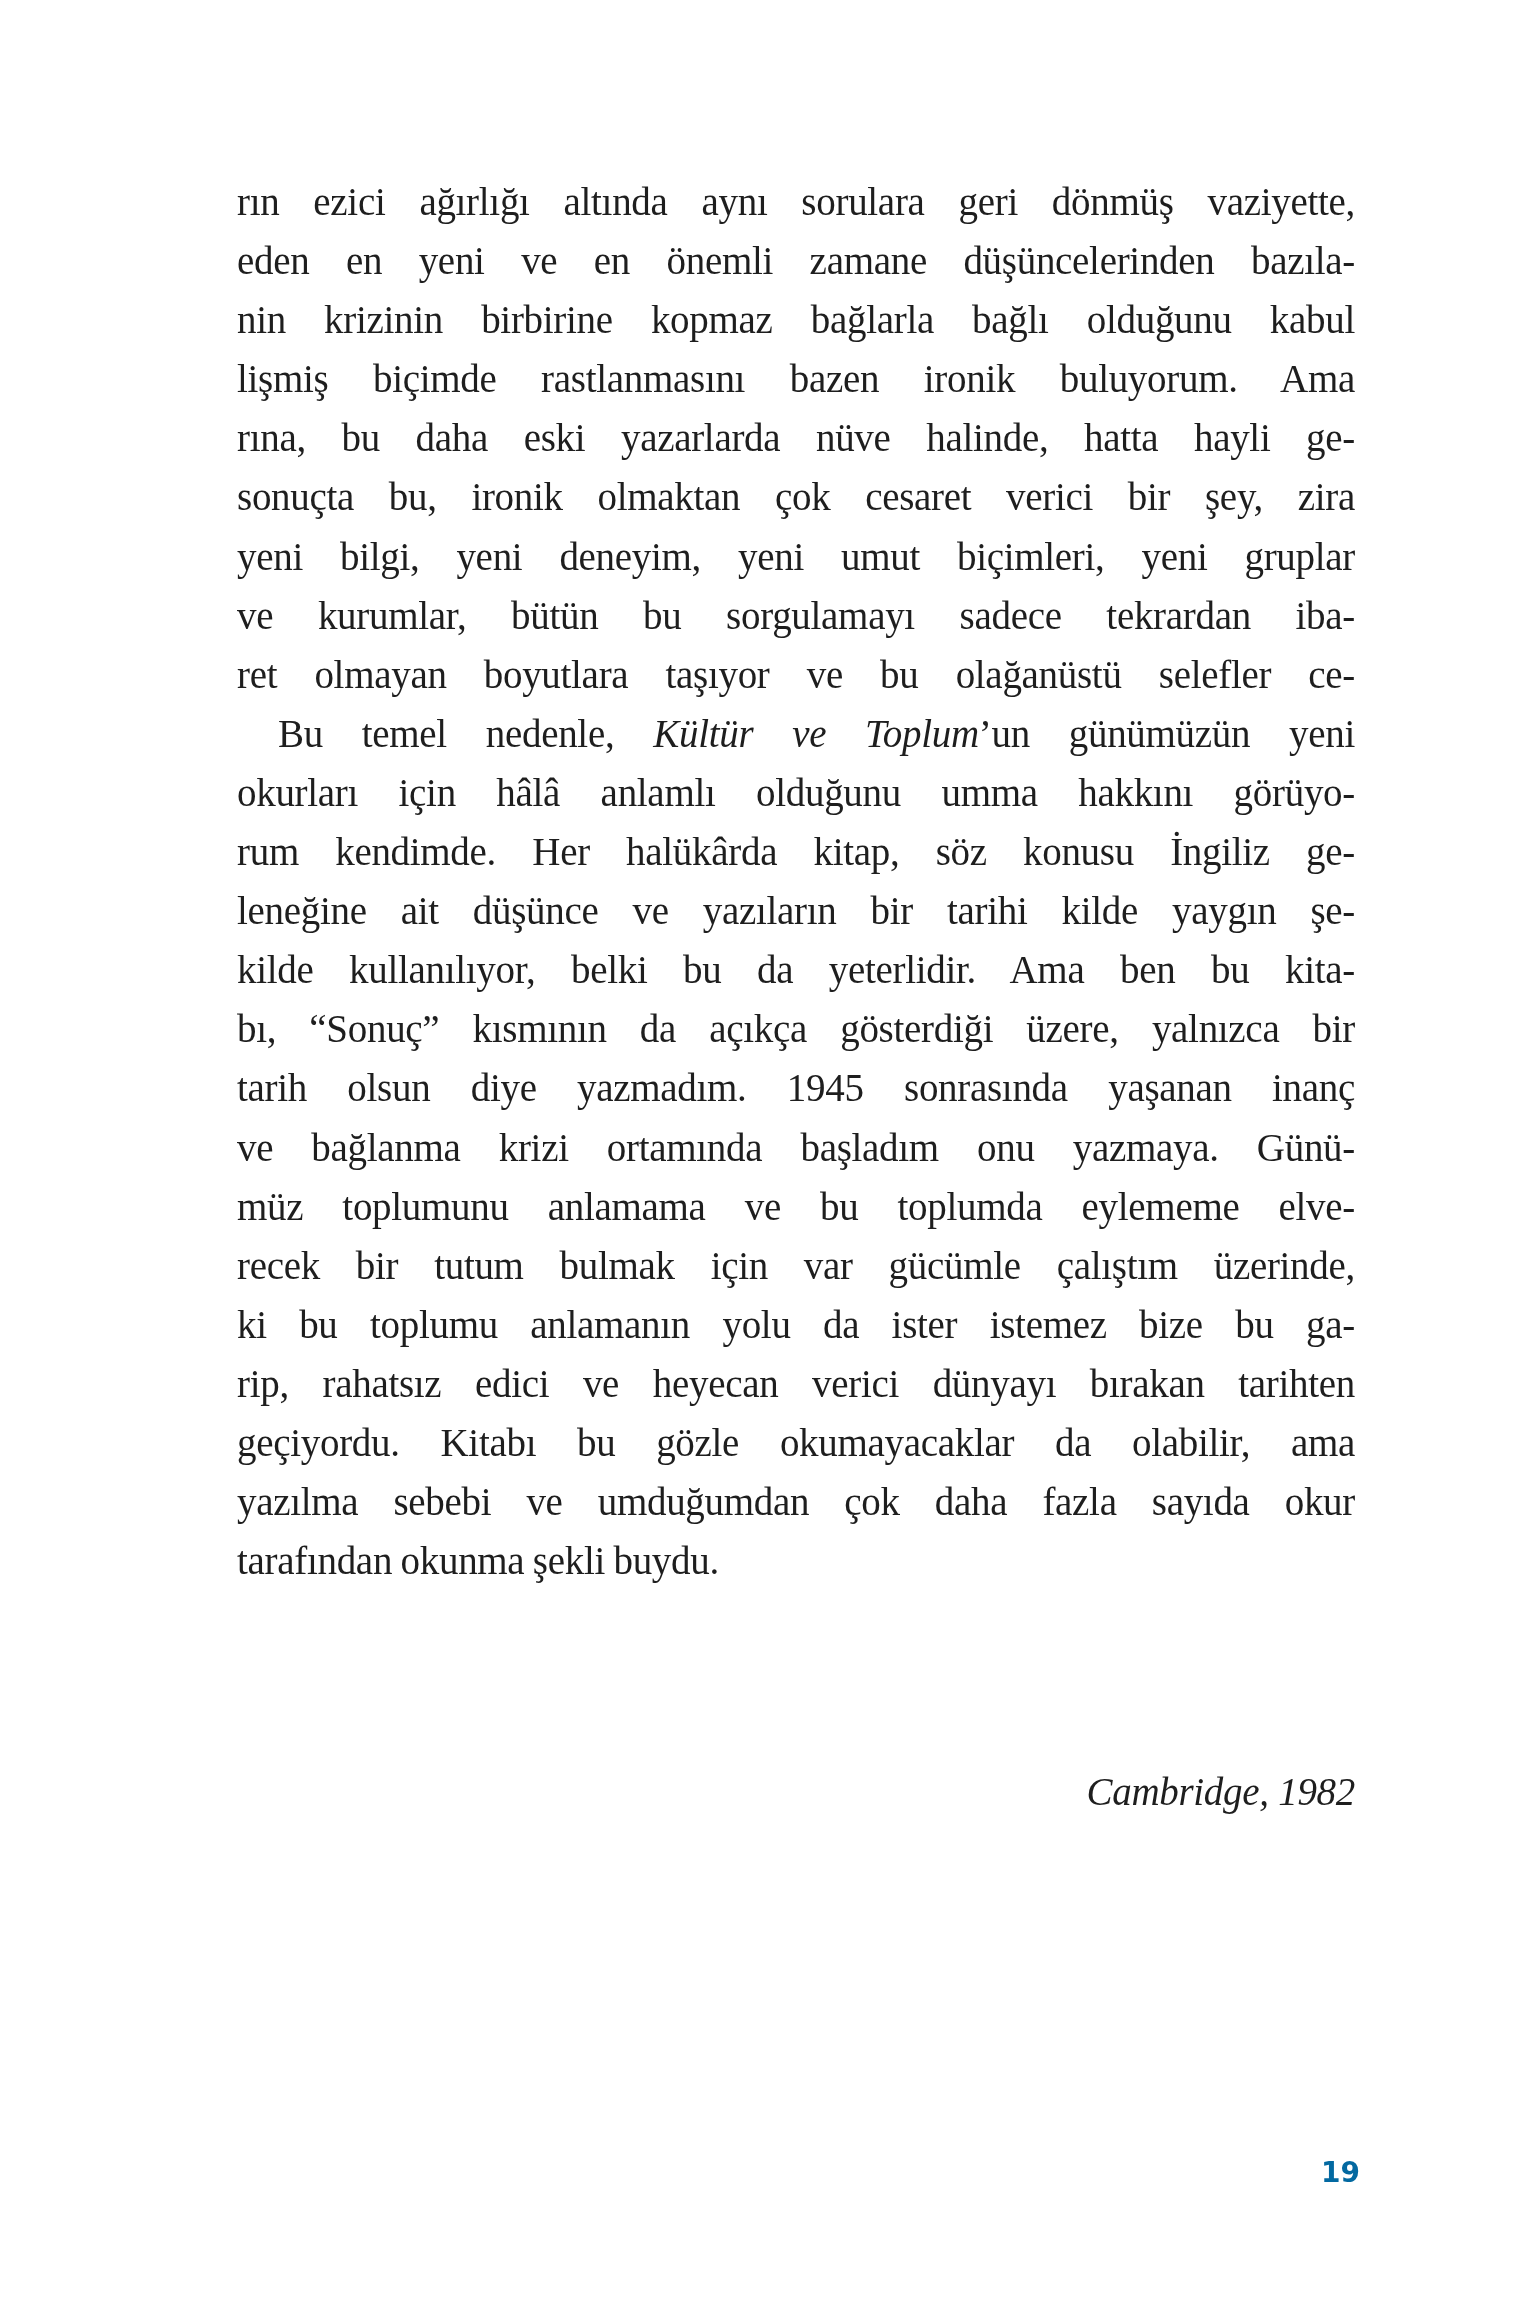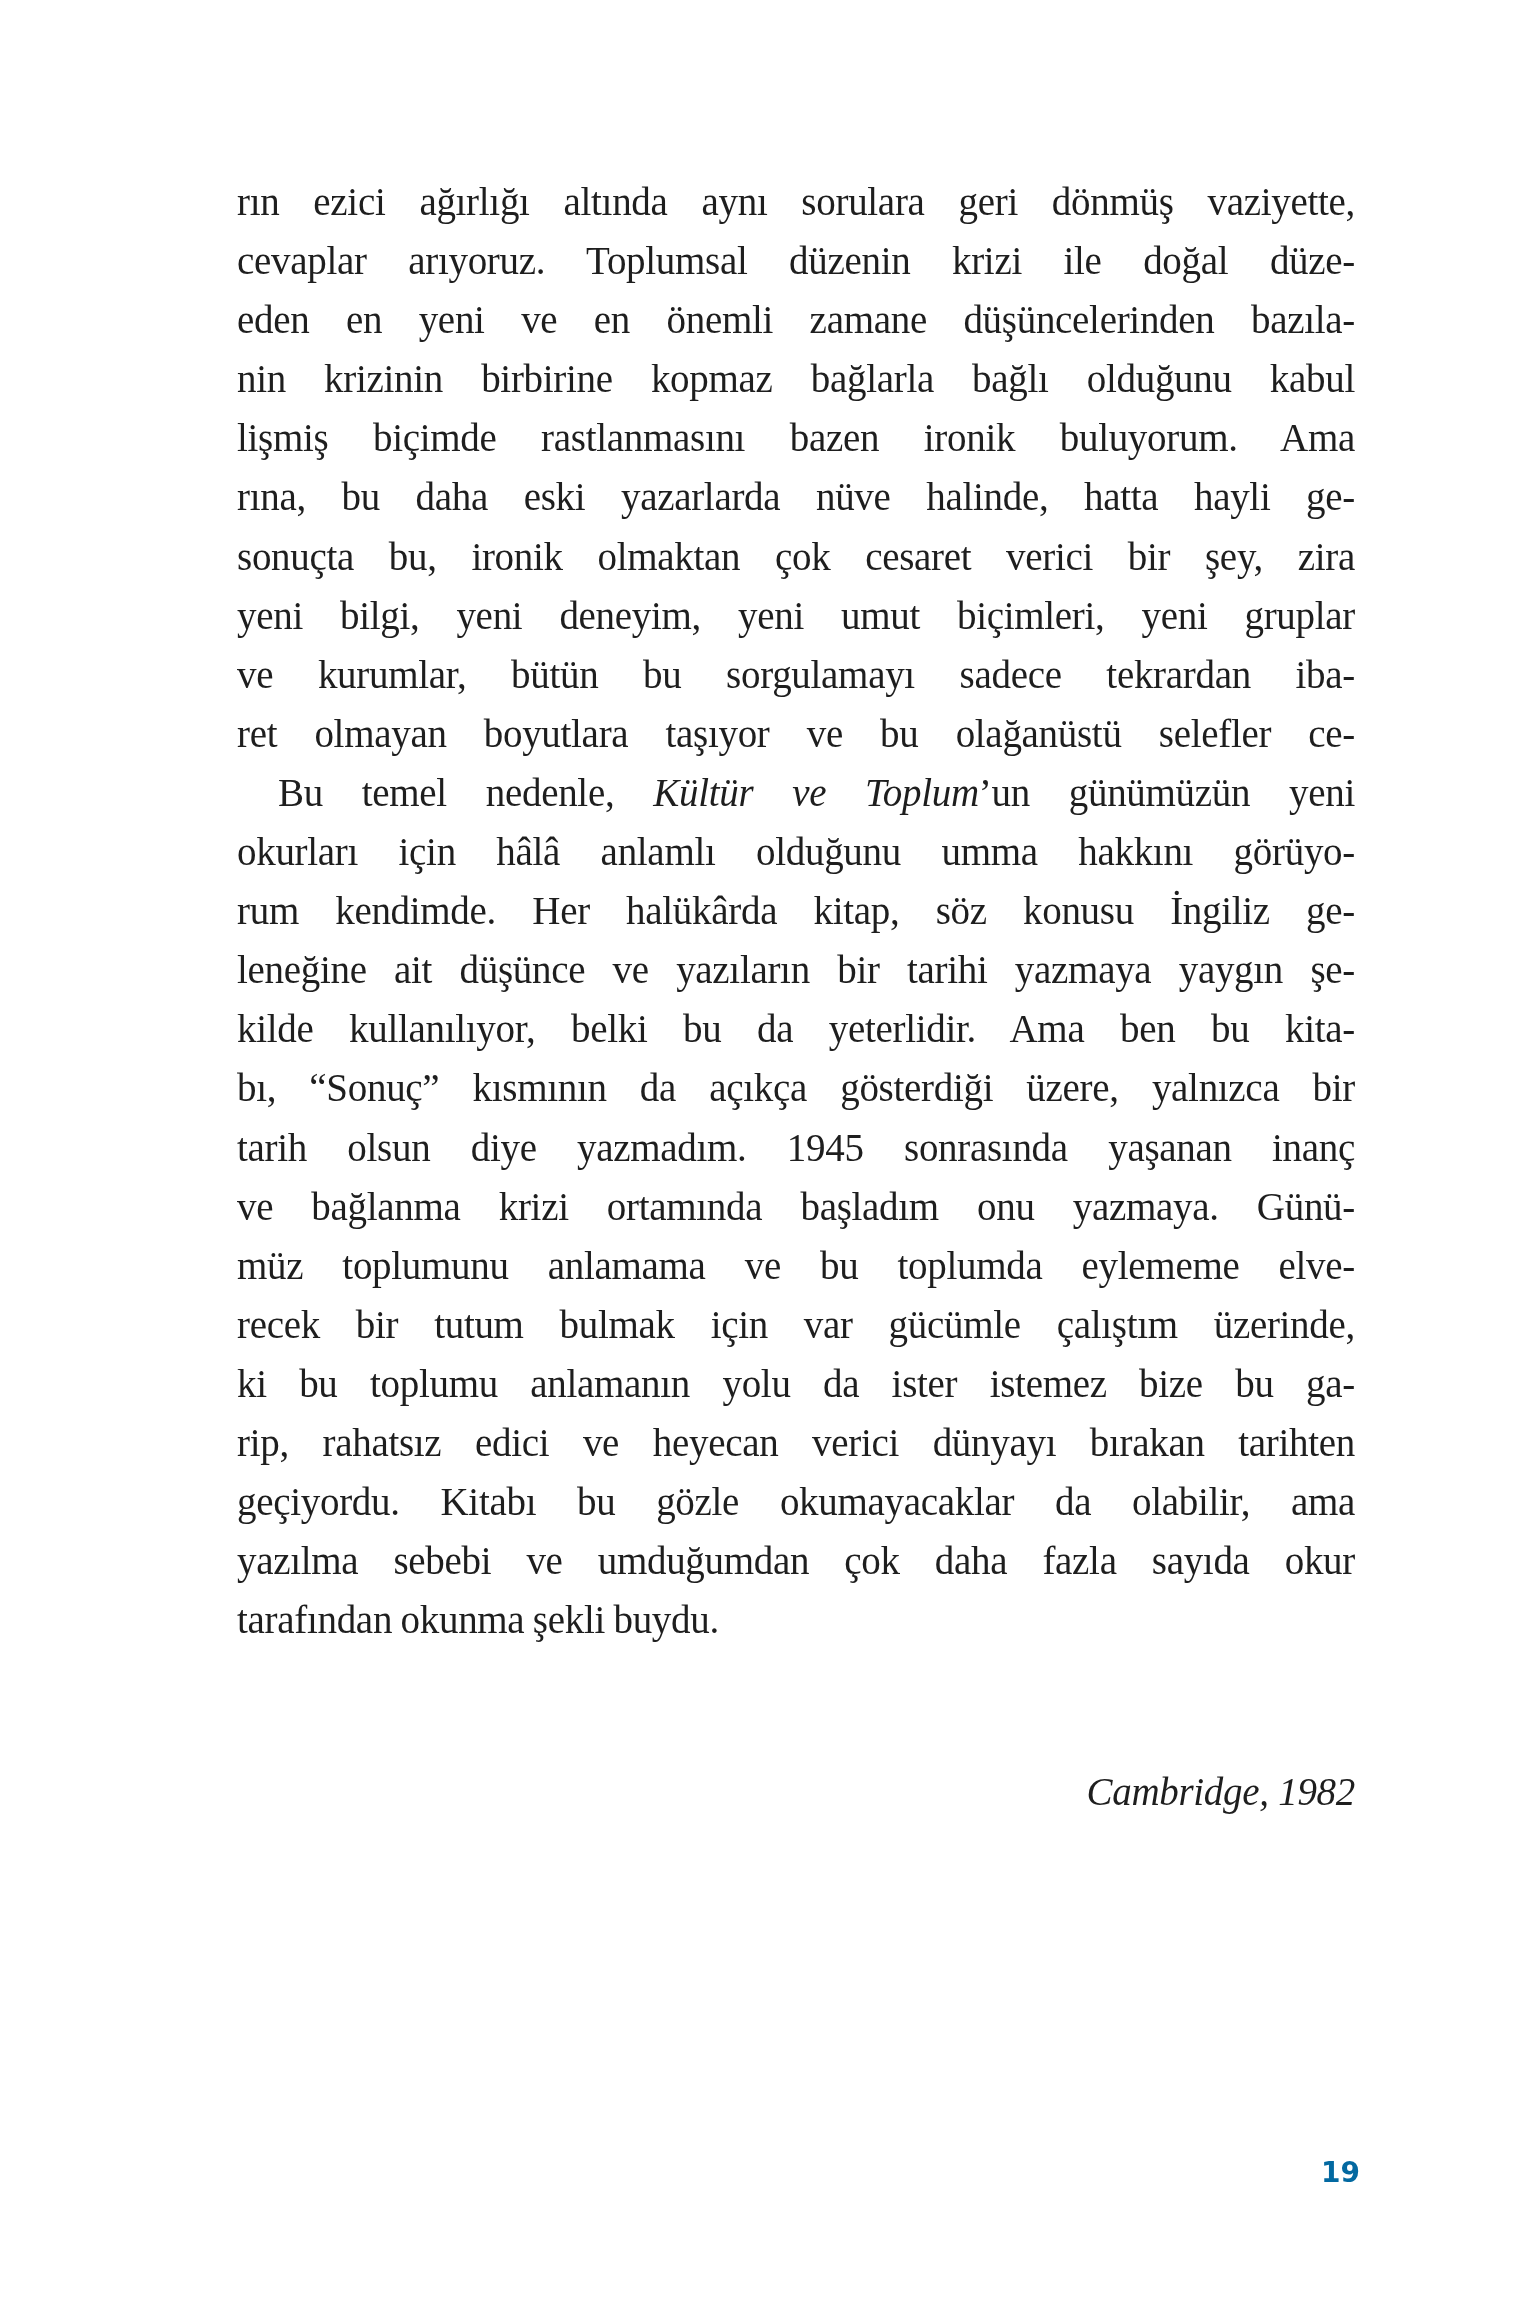--- a/index.html
+++ b/index.html
@@ -73,36 +73,35 @@
   </style>
 </head>
 <body style="color: rgb(30, 30, 30); background: rgb(255, 255, 255);">
 
 <div class="page">
 
   <div class="text-block">
 
     <div>
       <span class="line">rın ezici ağırlığı altında aynı sorulara geri dönmüş vaziyette,</span>
-      <span class="line">cevaplar arıyoruz. Toplumsal düzenin krizi ile doğal düze-</span>
       <span class="line">eden en yeni ve en önemli zamane düşüncelerinden bazıla-</span>
       <span class="line">nin krizinin birbirine kopmaz bağlarla bağlı olduğunu kabul</span>
       <span class="line">lişmiş biçimde rastlanmasını bazen ironik buluyorum. Ama</span>
       <span class="line">rına, bu daha eski yazarlarda nüve halinde, hatta hayli ge-</span>
       <span class="line">sonuçta bu, ironik olmaktan çok cesaret verici bir şey, zira</span>
       <span class="line">yeni bilgi, yeni deneyim, yeni umut biçimleri, yeni gruplar</span>
       <span class="line">ve kurumlar, bütün bu sorgulamayı sadece tekrardan iba-</span>
       <span class="line">ret olmayan boyutlara taşıyor ve bu olağanüstü selefler ce-</span>
     </div>
 
     <div>
       <span class="line indent"><span>Bu temel nedenle, </span><em>Kültür ve Toplum</em><span>’un günümüzün yeni</span></span>
       <span class="line">okurları için hâlâ anlamlı olduğunu umma hakkını görüyo-</span>
       <span class="line">rum kendimde. Her halükârda kitap, söz konusu İngiliz ge-</span>
-      <span class="line">leneğine ait düşünce ve yazıların bir tarihi yazmaya yaygın şe-</span>
+      <span class="line">leneğine ait düşünce ve yazıların bir tarihi kilde yaygın şe-</span>
       <span class="line">kilde kullanılıyor, belki bu da yeterlidir. Ama ben bu kita-</span>
       <span class="line">bı, “Sonuç” kısmının da açıkça gösterdiği üzere, yalnızca bir</span>
       <span class="line">tarih olsun diye yazmadım. 1945 sonrasında yaşanan inanç</span>
       <span class="line">ve bağlanma krizi ortamında başladım onu yazmaya. Günü-</span>
       <span class="line">müz toplumunu anlamama ve bu toplumda eylememe elve-</span>
       <span class="line">recek bir tutum bulmak için var gücümle çalıştım üzerinde,</span>
       <span class="line">ki bu toplumu anlamanın yolu da ister istemez bize bu ga-</span>
       <span class="line">rip, rahatsız edici ve heyecan verici dünyayı bırakan tarihten</span>
       <span class="line">geçiyordu. Kitabı bu gözle okumayacaklar da olabilir, ama</span>
       <span class="line">yazılma sebebi ve umduğumdan çok daha fazla sayıda okur</span>

